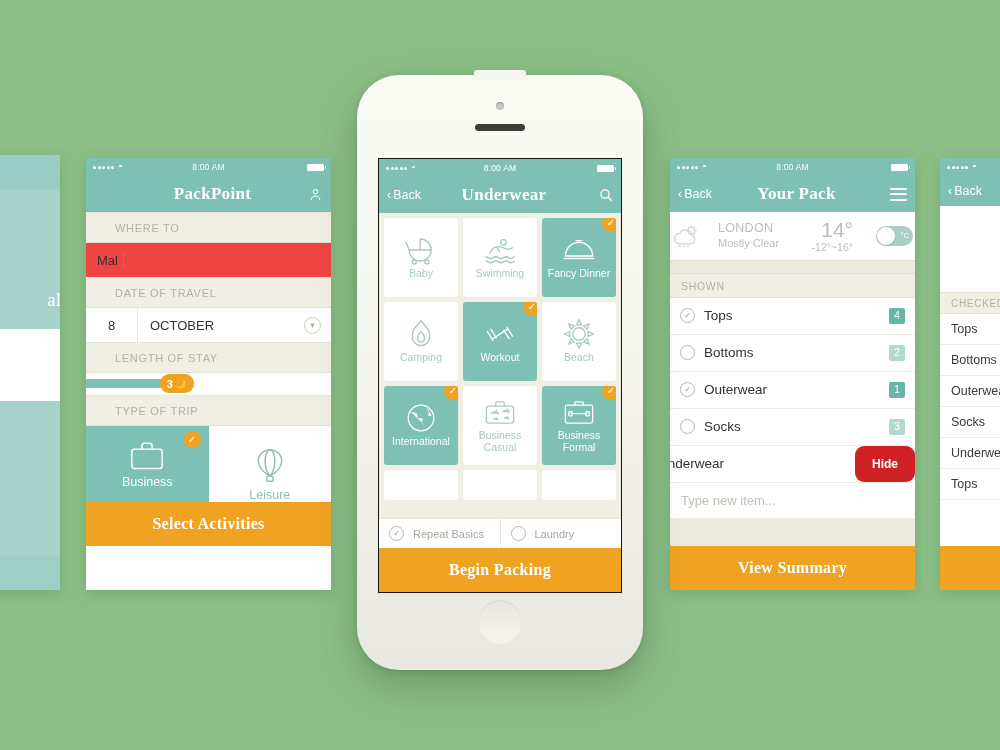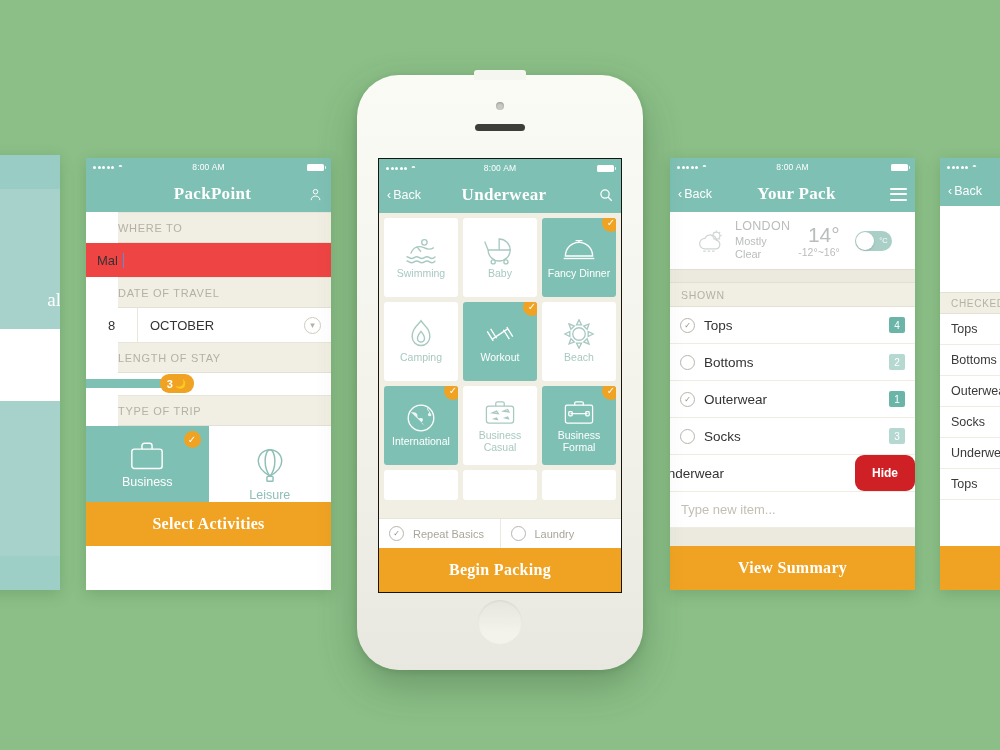--- a/index.html
+++ b/index.html
@@ -89,24 +89,23 @@
   .icon-hamb { width: 17px; height: 13px; display: flex; flex-direction: column; justify-content: space-between; }
   .icon-hamb i { display: block; height: 2px; background: #fff; border-radius: 1px; }
 
   
   .form-body { flex: 1; display: flex; flex-direction: column; background: #fff; }
   .sec-label {
     background: #f1efe3;
     color: #b4b0a4;
     font-size: 11px;
     letter-spacing: .7px;
-    padding: 9px 0 8px;
+    padding: 9px 29px 8px;
     border-bottom: 1px solid #e4e1d3;
     border-top: 1px solid #e8e5d9;
-    margin-left: 32px;
   }
   .field-row {
     background: #ef4444; padding: 9px 11px;
     font-size: 13px; color: #333;
     display: flex; align-items: center;
     min-height: 34px;
   }
   .caret {
     display: inline-block; width: 1px; height: 15px;
     background: #5a8fd8; margin-left: 5px;
@@ -212,21 +211,21 @@
     width: 15px; height: 15px; border-radius: 50%;
     border: 1.3px solid #b8b5ab;
     display: flex; align-items: center; justify-content: center;
     font-size: 8px; color: #8d8a80; flex: 0 0 15px;
   }
 
   
   .pack-body { flex: 1; background: #ffffff; display: flex; flex-direction: column; overflow: hidden; }
   .weather {
     display: flex; align-items: center;
-    padding: 7px 27px; gap: 8px;
+    padding: 7px 2px; gap: 16px;
     background: #fff; min-height: 42px;
   }
   .w-ico { width: 30px; height: 24px; flex: 0 0 30px; color: #cfd6d2; }
   .w-city { font-size: 12.5px; color: #b9beba; line-height: 1.25; letter-spacing: .3px; }
   .w-cond { font-size: 11px; color: #b9beba; line-height: 1.25; }
   .w-temps { margin-left: auto; text-align: right; line-height: 1; }
   .w-big { font-size: 21px; color: #b9beba; }
   .w-range { font-size: 10.5px; color: #b9beba; margin-top: 2px; }
   .w-toggle {
     width: 37px; height: 20px; border-radius: 10px;
@@ -616,38 +615,38 @@
                 <path d="M14.5 14.5L20 20"></path>
             </svg>
           </span>
         </div>
 
         <div class="act-body">
           <div class="act-grid">
 
             <div class="act-cell">
               <svg class="act-ico" viewBox="0 0 40 34" fill="none" stroke="#a8c9c2" stroke-width="1.6">
+                <path d="M6 17h26a0 0 0 010 0 13 13 0 01-13 13h0A13 13 0 016 17z"></path>
+                <path d="M19 17V4a13 13 0 0113 13"></path>
+                <path d="M6 17L2 7"></path>
+                <circle cx="12" cy="31" r="2.4"></circle>
+                  <circle cx="27" cy="31" r="2.4"></circle>
+              </svg>
+              <span class="act-label">Baby</span>
+            </div>
+
+            <div class="act-cell">
+              <svg class="act-ico" viewBox="0 0 40 34" fill="none" stroke="#a8c9c2" stroke-width="1.6">
                 <circle cx="24" cy="8" r="3.2"></circle>
                 <path d="M8 21c2-5 6-8 10-8 5 0 7 3 11 3 3 0 5-1 6-2"></path>
                 <path d="M15 13l5 6"></path>
                 <path d="M3 25c3 0 3 2 6 2s3-2 6-2 3 2 6 2 3-2 6-2 3 2 6 2 3-2 4-2"></path>
                 <path d="M3 30c3 0 3 2 6 2s3-2 6-2 3 2 6 2 3-2 6-2 3 2 6 2 3-2 4-2"></path>
               </svg>
               <span class="act-label">Swimming</span>
-            </div>
-
-            <div class="act-cell">
-              <svg class="act-ico" viewBox="0 0 40 34" fill="none" stroke="#a8c9c2" stroke-width="1.6">
-                <path d="M6 17h26a0 0 0 010 0 13 13 0 01-13 13h0A13 13 0 016 17z"></path>
-                <path d="M19 17V4a13 13 0 0113 13"></path>
-                <path d="M6 17L2 7"></path>
-                <circle cx="12" cy="31" r="2.4"></circle>
-                  <circle cx="27" cy="31" r="2.4"></circle>
-              </svg>
-              <span class="act-label">Baby</span>
             </div>
 
             <div class="act-cell sel">
               <span class="check-badge">✓</span>
               <svg class="act-ico" viewBox="0 0 40 30" fill="none" stroke="#ffffff" stroke-width="1.6">
                 <path d="M4 22a16 16 0 0132 0z"></path>
                 <path d="M2 25h36"></path>
                 <path d="M20 6v-2"></path>
                   <path d="M16 4h8"></path>
               </svg>

